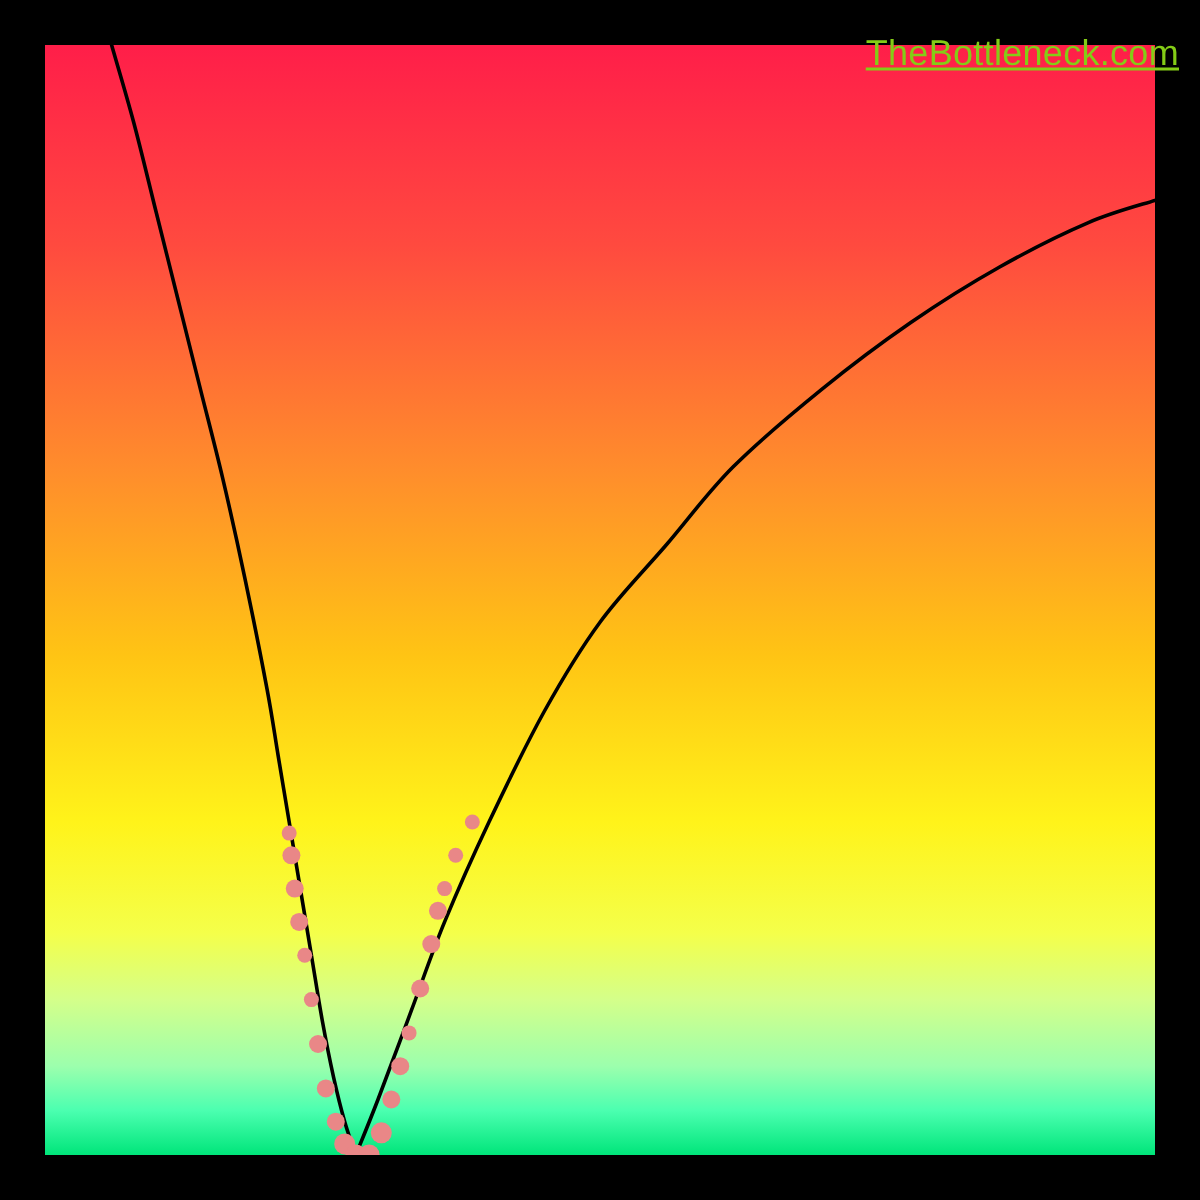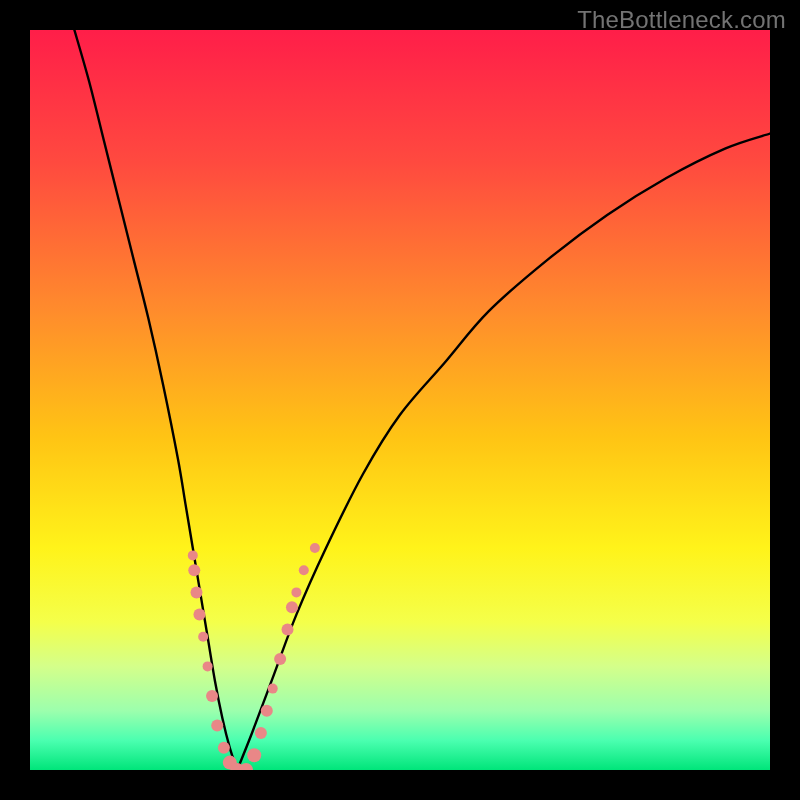--- a/index.html
+++ b/index.html
@@ -22,27 +22,28 @@
   .plot-area {
     position: absolute;
     left: 30px;
     top: 30px;
     width: 740px;
     height: 740px;
     overflow: hidden;
   }
   .watermark {
     position: absolute;
-    top: 6px;
+    top: 22px;
     right: 14px;
-    color: #737373;
+    color: #84cc16;
     font-size: 24px;
     font-weight: 500;
     letter-spacing: 0.2px;
     user-select: none;
+    text-decoration: underline;
   }
   svg { display: block; }
 </style>
 </head>
 <body>
 
 <div class="frame">
 
   <div class="plot-area">
     <svg width="740" height="740" viewBox="0 0 740 740" preserveAspectRatio="none">

